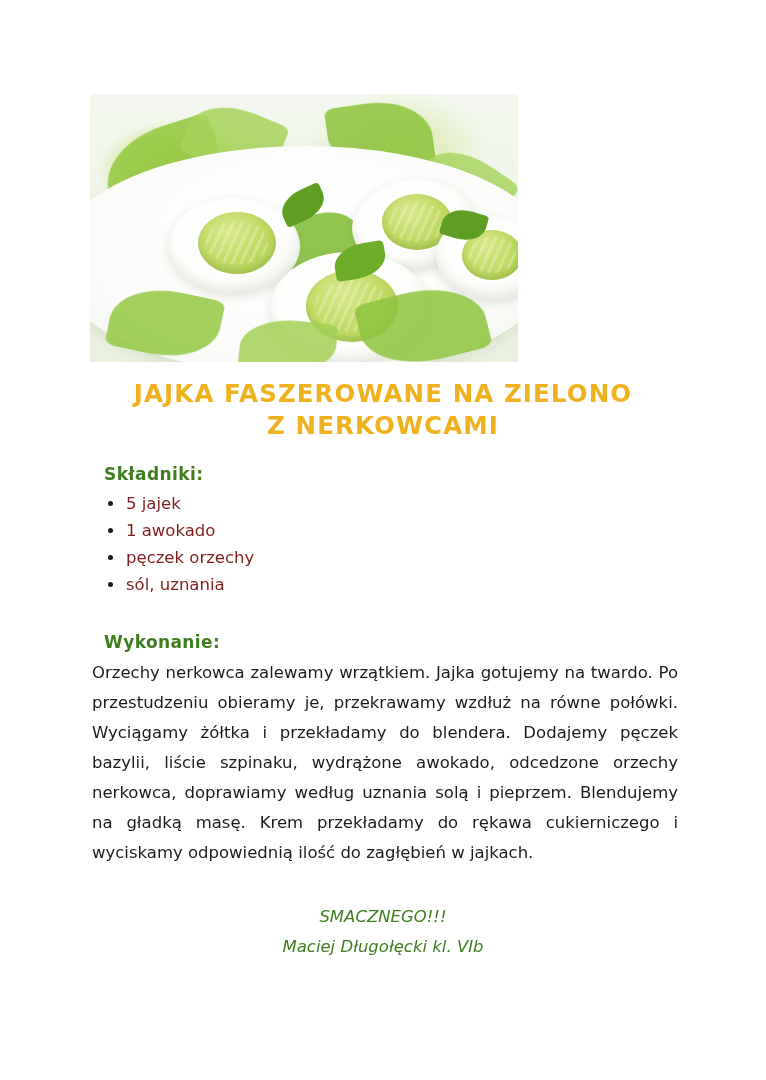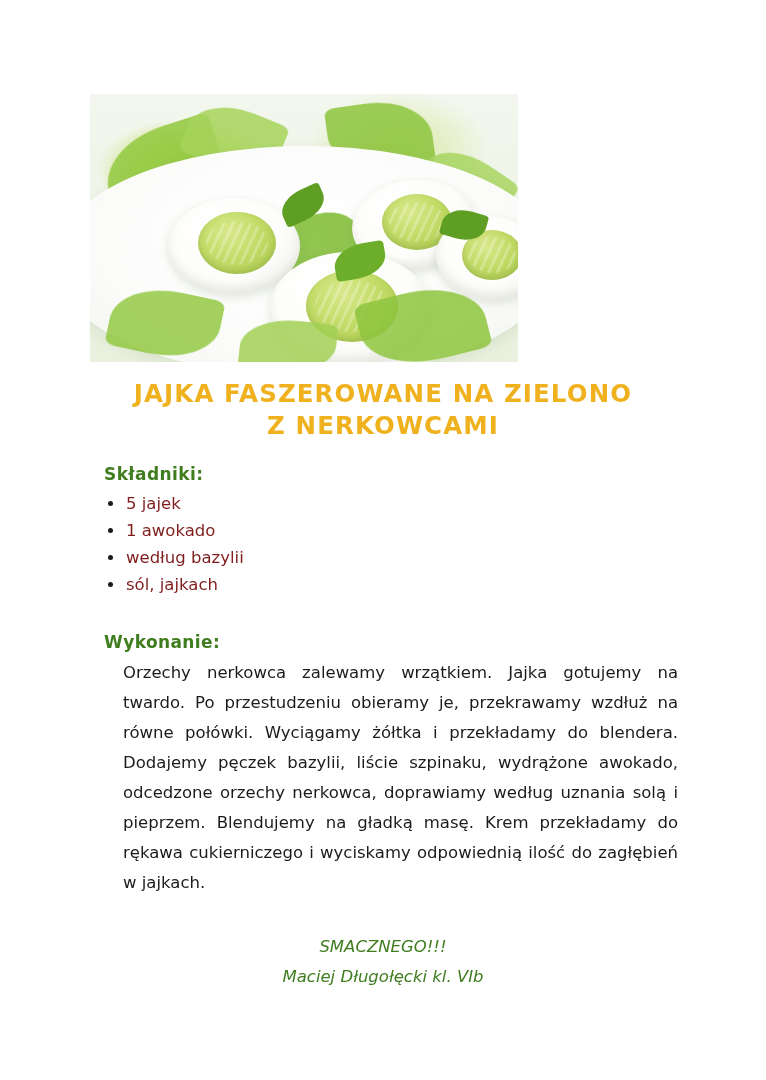--- a/index.html
+++ b/index.html
@@ -164,21 +164,20 @@
   .method-head {
     margin-top: 34px;
   }
   .method-body {
     margin-top: 6px;
     font-size: 16.5px;
     line-height: 30px;
     text-align: justify;
     color: #1b1b1b;
     font-family: "DejaVu Sans", sans-serif;
-    margin-left: 31px;
   }
   .closing {
     margin-top: 34px;
     text-align: center;
     color: #3f7d1f;
     font-style: italic;
     font-size: 16.5px;
     line-height: 30px;
     padding-right: 4px;
     font-family: "DejaVu Sans", sans-serif;
@@ -220,22 +219,22 @@
     <span class="line2">Z NERKOWCAMI</span>
   </div>
 
   <div class="content">
 
     <div class="section-head">Składniki:</div>
 
     <ul class="ingredients">
       <li>5 jajek</li>
       <li>1 awokado</li>
-      <li>według bazylii</li>
-      <li>sól, jajkach</li>
+      <li>pęczek orzechy</li>
+      <li>sól, uznania</li>
     </ul>
 
     <div class="section-head method-head">Wykonanie:</div>
     <p class="method-body">Orzechy nerkowca zalewamy wrzątkiem. Jajka gotujemy na twardo. Po przestudzeniu obieramy je, przekrawamy wzdłuż na równe połówki. Wyciągamy żółtka i przekładamy do blendera. Dodajemy pęczek bazylii, liście szpinaku, wydrążone awokado, odcedzone orzechy nerkowca, doprawiamy według uznania solą i pieprzem. Blendujemy na gładką masę. Krem przekładamy do rękawa cukierniczego i wyciskamy odpowiednią ilość do zagłębień w jajkach.</p>
 
     <div class="closing">
       <span>SMACZNEGO!!!</span>
       <span class="author">Maciej Długołęcki kl. VIb</span>
     </div>
 

